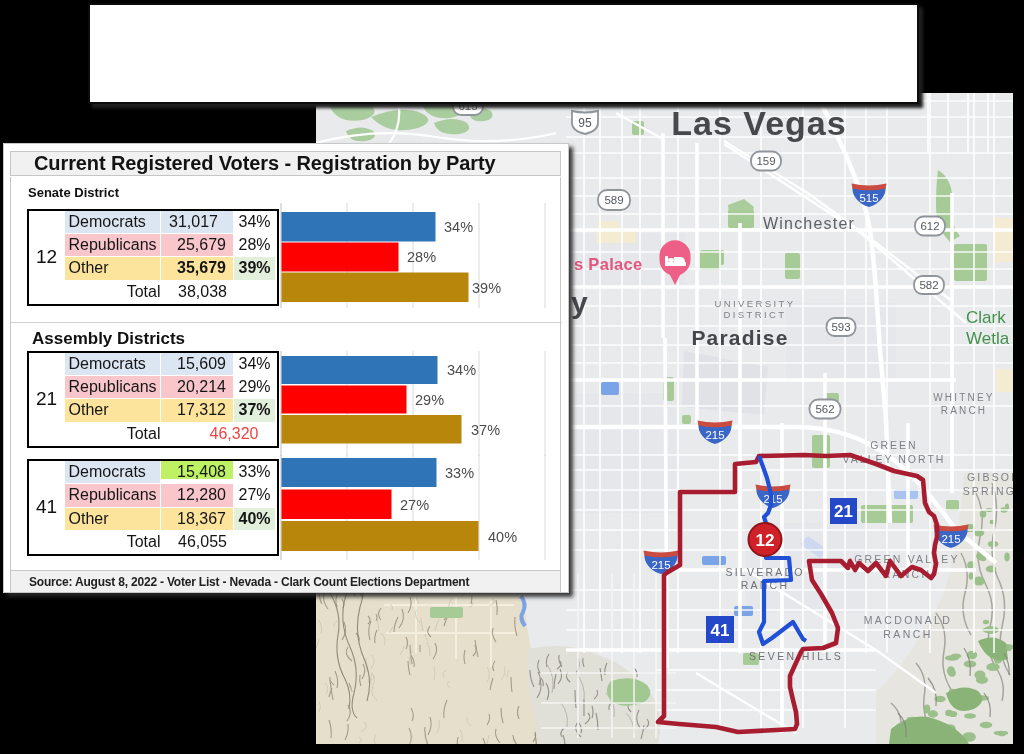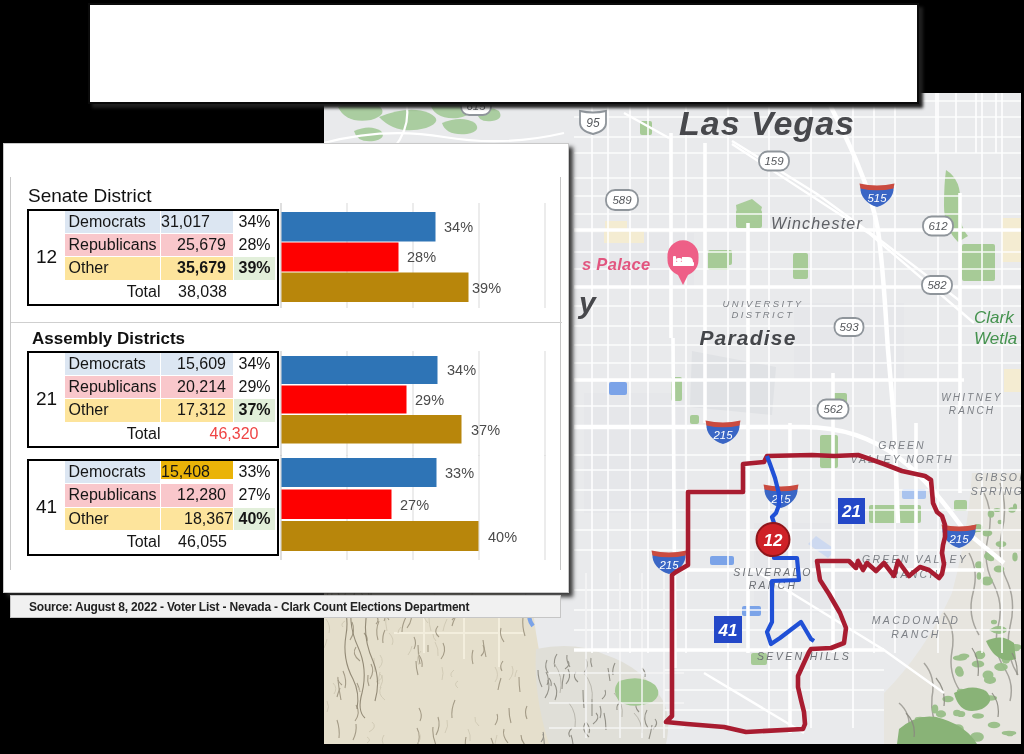--- a/index.html
+++ b/index.html
@@ -4,21 +4,21 @@
 <style>
   html,body{margin:0;padding:0;}
   body{width:1024px;height:754px;background:#000;position:relative;overflow:hidden;
        font-family:"Liberation Sans", sans-serif;}
   *{box-sizing:border-box;}
   .abs{position:absolute;}
 </style>
 </head>
 <body>
 
-<div class="abs" style="left:324px;top:93px;width:697px;height:651px;font-style:italic;">
+<div class="abs" style="left:316px;top:93px;width:697px;height:651px;">
 <svg width="697" height="651" viewBox="0 0 697 651" xmlns="http://www.w3.org/2000/svg" font-family="Liberation Sans, sans-serif">
 
 <rect x="0" y="0" width="697" height="651" fill="#e9eaec"></rect>
 
 <g fill="#aacda0">
         <path d="M14,14 q22,-9 40,-2 q12,9 -7,15 q-25,4 -33,-13z"></path>
         <path d="M55,24 q30,-12 50,-4 q16,8 -3,15 q-29,8 -47,-11z"></path>
         <path d="M106,10 q24,-6 38,2 q9,9 -10,13 q-24,2 -28,-15z"></path>
         <path d="M118,30 q20,-8 33,0 q7,8 -8,11 q-21,2 -25,-11z"></path>
         <path d="M152,18 q14,-6 23,0 q5,8 -7,10 q-14,2 -16,-10z"></path>
@@ -582,39 +582,42 @@
 </svg>
 </div>
 
 <div class="abs" style="left:88px;top:3px;width:831px;height:101px;background:#fff;border:2.5px solid #0b0b0b;box-shadow:4px 4px 3px #1f1f1f;text-align:center;">
 
 
 </div>
 
 <div class="abs" style="left:3px;top:143px;width:566px;height:450px;background:#fff;border:1px solid #c9c9c9;box-shadow:4px 4px 4px rgba(40,40,40,0.9);">
 
+  <div class="abs" style="left:6px;top:7px;width:551px;height:25px;background:#f1f1f1;border:1px solid #c6c6c6;">
+    <span style="font-weight:bold;font-size:20px;color:#131313;line-height:21px;letter-spacing:-0.1px;margin-left:23px;display:inline-block;margin-top:1px;">Current Registered Voters - Registration by Party</span>
+  </div>
 
   <div class="abs" style="left:6px;top:33px;width:551px;height:393px;border-left:1px solid #c6c6c6;border-right:1px solid #c6c6c6;"></div>
 
-  <div class="abs" style="left:24px;top:41px;font-weight:normal;font-size:19px;color:#111;">Senate District</div>
+  <div class="abs" style="left:24px;top:41px;font-weight:bold;font-size:13px;color:#111;">Senate District</div>
 
   <div class="abs" style="left:7px;top:178px;width:551px;height:1px;background:#cfcfcf;"></div>
 
   <div class="abs" style="left:28px;top:185px;font-weight:bold;font-size:17px;color:#111;">Assembly Districts</div>
 
-  <div class="abs" style="left:6px;top:451px;width:551px;height:23px;background:#f1f1f1;border:1px solid #c6c6c6;">
+  <div class="abs" style="left:6px;top:426px;width:551px;height:23px;background:#f1f1f1;border:1px solid #c6c6c6;">
     <span style="font-weight:bold;font-size:12px;color:#222;line-height:23px;margin-left:18px;letter-spacing:-0.2px;">Source: August 8, 2022 - Voter List - Nevada - Clark Count Elections Department</span>
   </div>
 
 <div class="abs" style="left:22.5px;top:64.5px;width:252px;height:97px;border:2.5px solid #000;background:#fff;">
 
 <div class="abs" style="left:0;top:0;width:36px;height:92px;text-align:center;"><span style="font-size:19px;color:#111;line-height:92px;">12</span></div>
 
 <div class="abs" style="left:36px;top:0px;width:96.5px;height:23.4px;background:#dce6f2;border-right:1.5px solid #fff;border-bottom:1.5px solid #fff;font-size:16px;color:#151515;line-height:22px;padding-left:4px;">Democrats</div>
-<div class="abs" style="left:132.5px;top:0px;width:73px;height:23.4px;background:#dce6f2;border-right:1.5px solid #fff;border-bottom:1.5px solid #fff;font-size:16px;color:#151515;line-height:22px;text-align:left;padding-right:7px;">31,017</div>
+<div class="abs" style="left:132.5px;top:0px;width:73px;height:23.4px;background:#dce6f2;border-right:1.5px solid #fff;border-bottom:1.5px solid #fff;font-size:16px;color:#151515;line-height:22px;text-align:center;padding-right:7px;">31,017</div>
 <div class="abs" style="left:205.5px;top:0px;width:41px;height:23.4px;background:#ffffff;border-bottom:1.5px solid #fff;font-size:16px;color:#151515;line-height:22px;text-align:center;">34%</div>
 
 <div class="abs" style="left:36px;top:23.4px;width:96.5px;height:23.4px;background:#f9c7cb;border-right:1.5px solid #fff;border-bottom:1.5px solid #fff;font-size:16px;color:#151515;line-height:22px;padding-left:4px;">Republicans</div>
 <div class="abs" style="left:132.5px;top:23.4px;width:73px;height:23.4px;background:#f9c7cb;border-right:1.5px solid #fff;border-bottom:1.5px solid #fff;font-size:16px;color:#151515;line-height:22px;text-align:right;padding-right:7px;">25,679</div>
 <div class="abs" style="left:205.5px;top:23.4px;width:41px;height:23.4px;background:#ffffff;border-bottom:1.5px solid #fff;font-size:16px;color:#151515;line-height:22px;text-align:center;">28%</div>
 
 <div class="abs" style="left:36px;top:46.8px;width:96.5px;height:23.4px;background:#fde49c;border-right:1.5px solid #fff;border-bottom:1.5px solid #fff;font-size:16px;color:#151515;line-height:22px;padding-left:4px;">Other</div>
 <div class="abs" style="left:132.5px;top:46.8px;width:73px;height:23.4px;background:#fde49c;border-right:1.5px solid #fff;border-bottom:1.5px solid #fff;font-size:16px;color:#151515;line-height:22px;text-align:right;padding-right:7px;font-weight:bold;">35,679</div>
 <div class="abs" style="left:205.5px;top:46.8px;width:41px;height:23.4px;background:#e2efda;border-bottom:1.5px solid #fff;font-size:16px;font-weight:bold;color:#151515;line-height:22px;text-align:center;">39%</div>
 
@@ -674,29 +677,29 @@
 <text x="169" y="24" font-size="14.5" fill="#4b4b4b" font-family="Liberation Sans, sans-serif">34%</text>
 <text x="137" y="53.5" font-size="14.5" fill="#4b4b4b" font-family="Liberation Sans, sans-serif">29%</text>
 <text x="193" y="84" font-size="14.5" fill="#4b4b4b" font-family="Liberation Sans, sans-serif">37%</text>
 </svg></div>
 
 <div class="abs" style="left:22.5px;top:315px;width:252px;height:97px;border:2.5px solid #000;background:#fff;">
 
 <div class="abs" style="left:0;top:0;width:36px;height:92px;text-align:center;"><span style="font-size:19px;color:#111;line-height:92px;">41</span></div>
 
 <div class="abs" style="left:36px;top:0px;width:96.5px;height:23.4px;background:#dce6f2;border-right:1.5px solid #fff;border-bottom:1.5px solid #fff;font-size:16px;color:#151515;line-height:22px;padding-left:4px;">Democrats</div>
-<div class="abs" style="left:132.5px;top:0px;width:73px;height:19px;background:#eab308;border-right:1.5px solid #fff;border-bottom:1.5px solid #fff;font-size:16px;color:#151515;line-height:22px;text-align:left;padding-right:7px;">15,408</div>
+<div class="abs" style="left:132.5px;top:0px;width:73px;height:19px;background:#bef264;border-right:1.5px solid #fff;border-bottom:1.5px solid #fff;font-size:16px;color:#151515;line-height:22px;text-align:right;padding-right:7px;">15,408</div>
 <div class="abs" style="left:205.5px;top:0px;width:41px;height:23.4px;background:#ffffff;border-bottom:1.5px solid #fff;font-size:16px;color:#151515;line-height:22px;text-align:center;">33%</div>
 
 <div class="abs" style="left:36px;top:23.4px;width:96.5px;height:23.4px;background:#f9c7cb;border-right:1.5px solid #fff;border-bottom:1.5px solid #fff;font-size:16px;color:#151515;line-height:22px;padding-left:4px;">Republicans</div>
 <div class="abs" style="left:132.5px;top:23.4px;width:73px;height:23.4px;background:#f9c7cb;border-right:1.5px solid #fff;border-bottom:1.5px solid #fff;font-size:16px;color:#151515;line-height:22px;text-align:right;padding-right:7px;">12,280</div>
 <div class="abs" style="left:205.5px;top:23.4px;width:41px;height:23.4px;background:#ffffff;border-bottom:1.5px solid #fff;font-size:16px;color:#151515;line-height:22px;text-align:center;">27%</div>
 
 <div class="abs" style="left:36px;top:46.8px;width:96.5px;height:23.4px;background:#fde49c;border-right:1.5px solid #fff;border-bottom:1.5px solid #fff;font-size:16px;color:#151515;line-height:22px;padding-left:4px;">Other</div>
-<div class="abs" style="left:132.5px;top:46.8px;width:73px;height:23.4px;background:#fde49c;border-right:1.5px solid #fff;border-bottom:1.5px solid #fff;font-size:16px;color:#151515;line-height:22px;text-align:right;">18,367</div>
+<div class="abs" style="left:132.5px;top:46.8px;width:73px;height:23.4px;background:#fde49c;border-right:1.5px solid #fff;border-bottom:1.5px solid #fff;font-size:16px;color:#151515;line-height:22px;text-align:right;padding-right:7px;">18,367</div>
 <div class="abs" style="left:205.5px;top:46.8px;width:41px;height:23.4px;background:#e2efda;border-bottom:1.5px solid #fff;font-size:16px;font-weight:bold;color:#151515;line-height:22px;text-align:center;">40%</div>
 
 <div class="abs" style="left:36px;top:70.19999999999999px;width:96px;height:21px;font-size:16px;color:#151515;line-height:21px;text-align:right;">Total</div>
 <div class="abs" style="left:132.5px;top:70.19999999999999px;width:73px;height:21px;font-size:16px;color:#151515;line-height:21px;text-align:right;padding-right:7px;">46,055</div>
 </div>
 
 <div class="abs" style="left:274px;top:311px;width:288px;height:107px;">
 <svg width="288" height="107" viewBox="0 0 288 107" xmlns="http://www.w3.org/2000/svg">
 <g stroke="#d9d9d9" stroke-width="1">
 <line x1="69" y1="0" x2="69" y2="105"></line>

